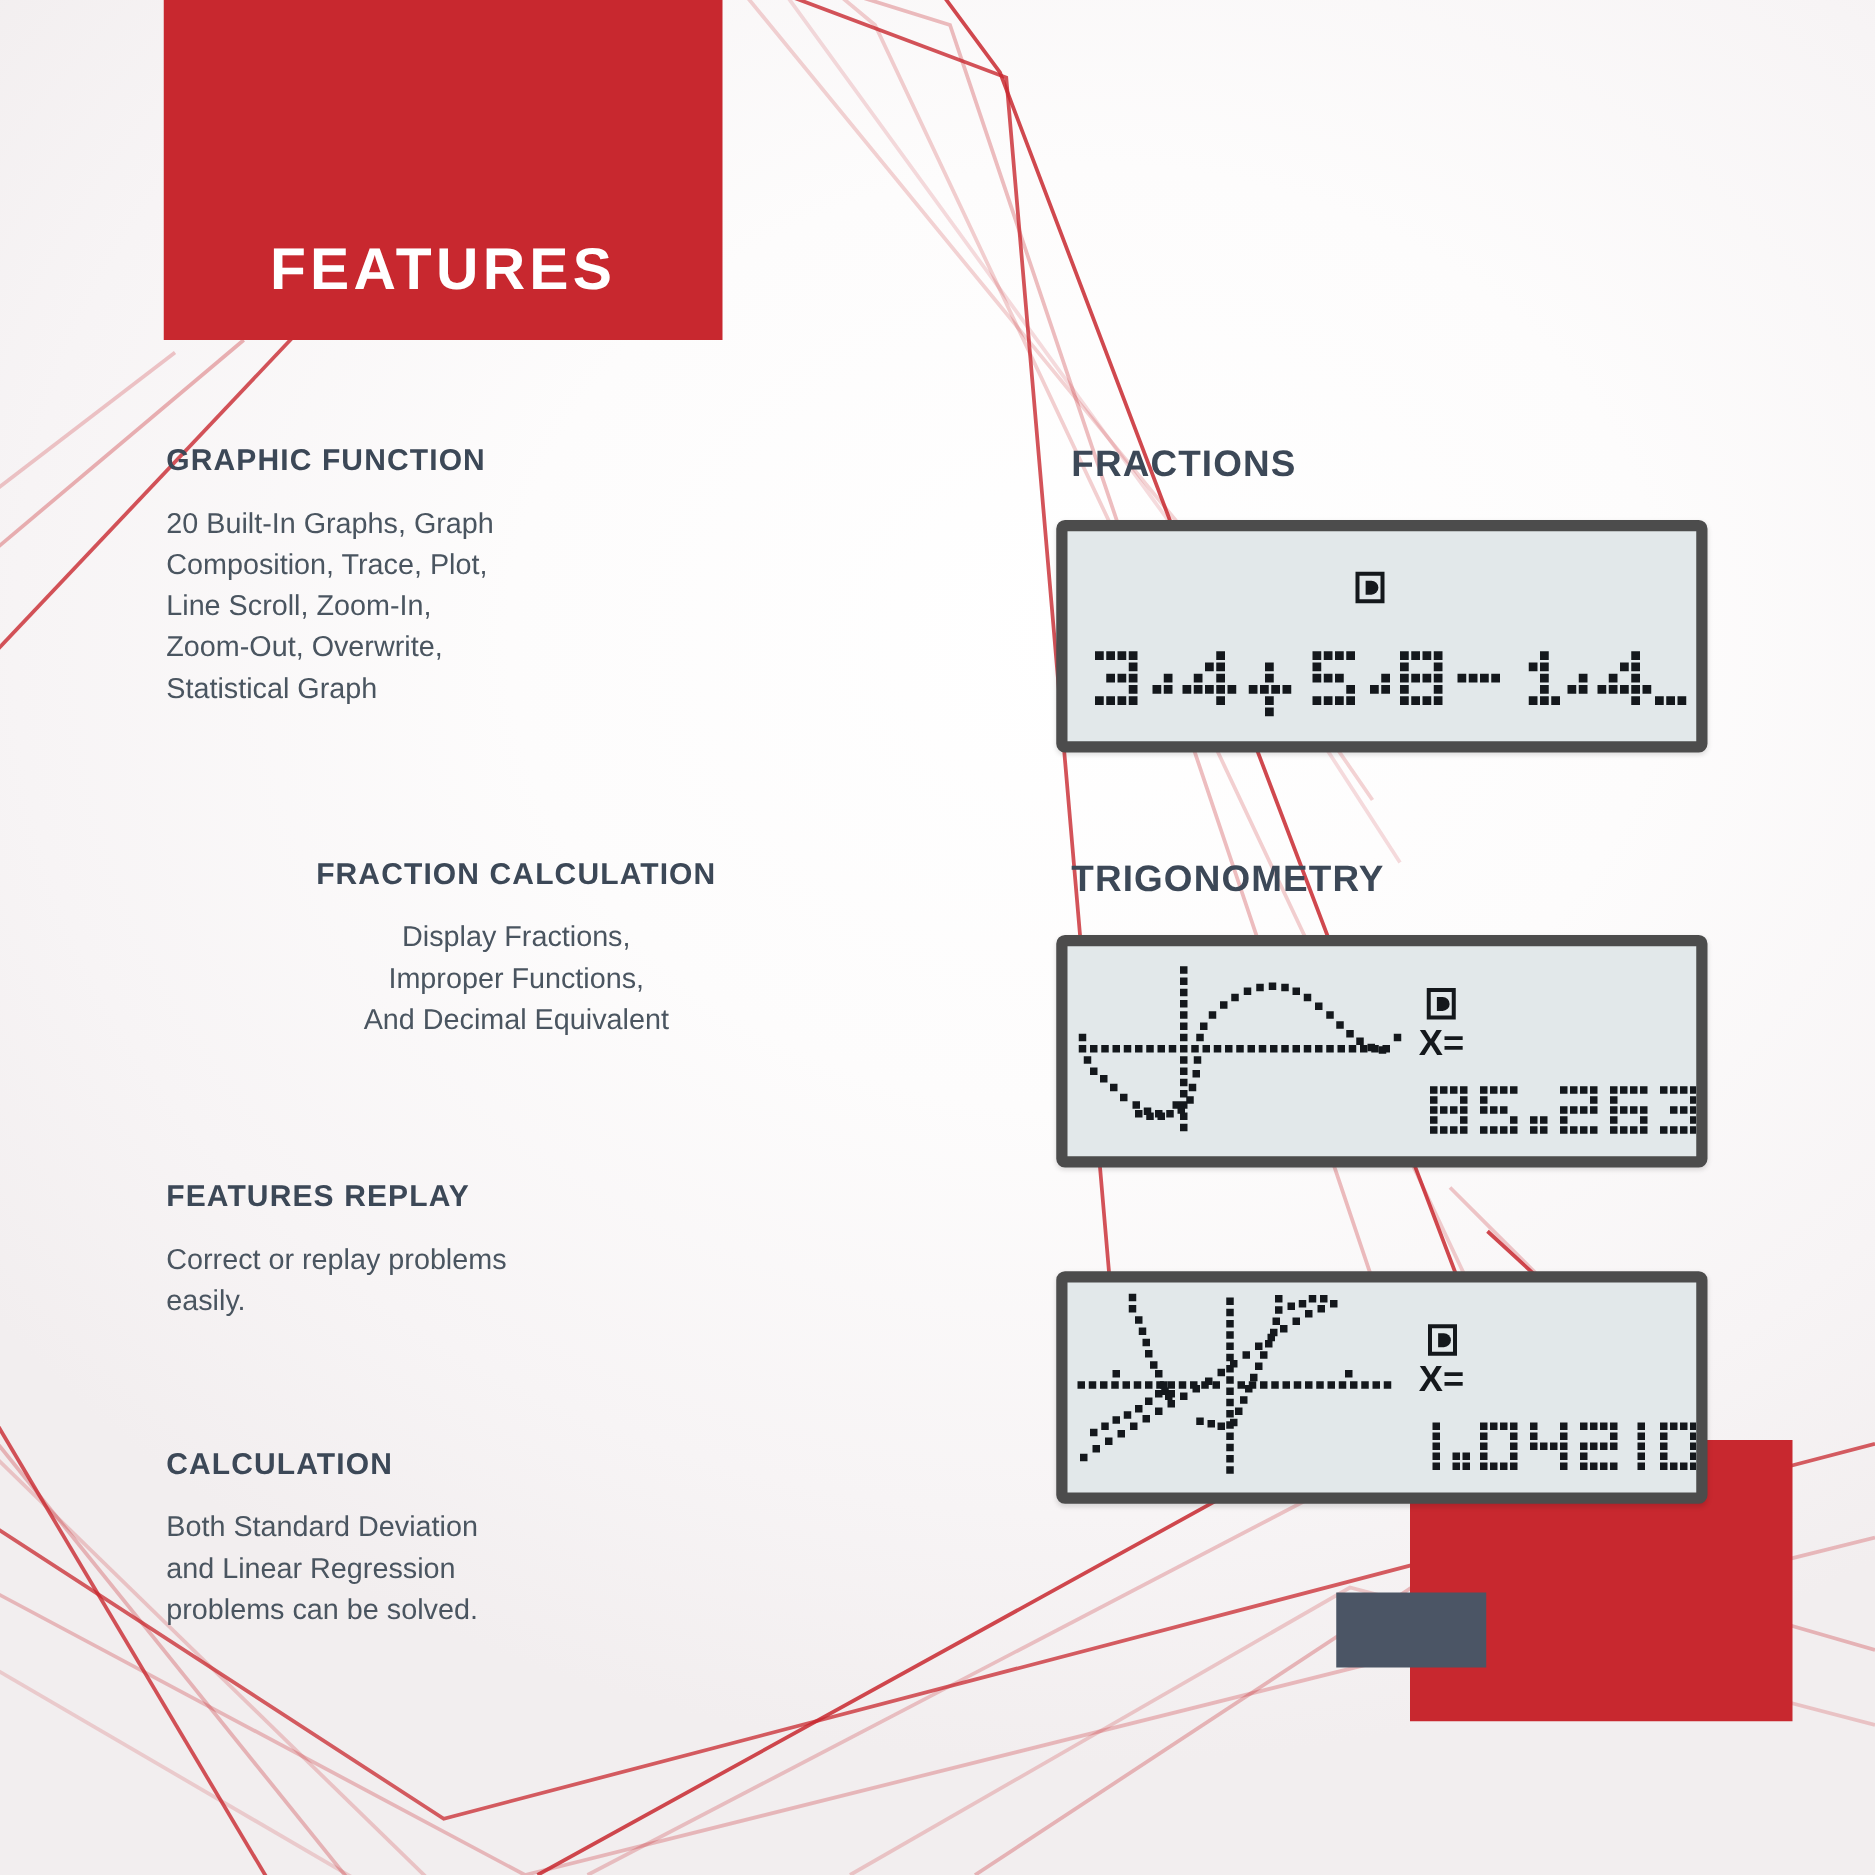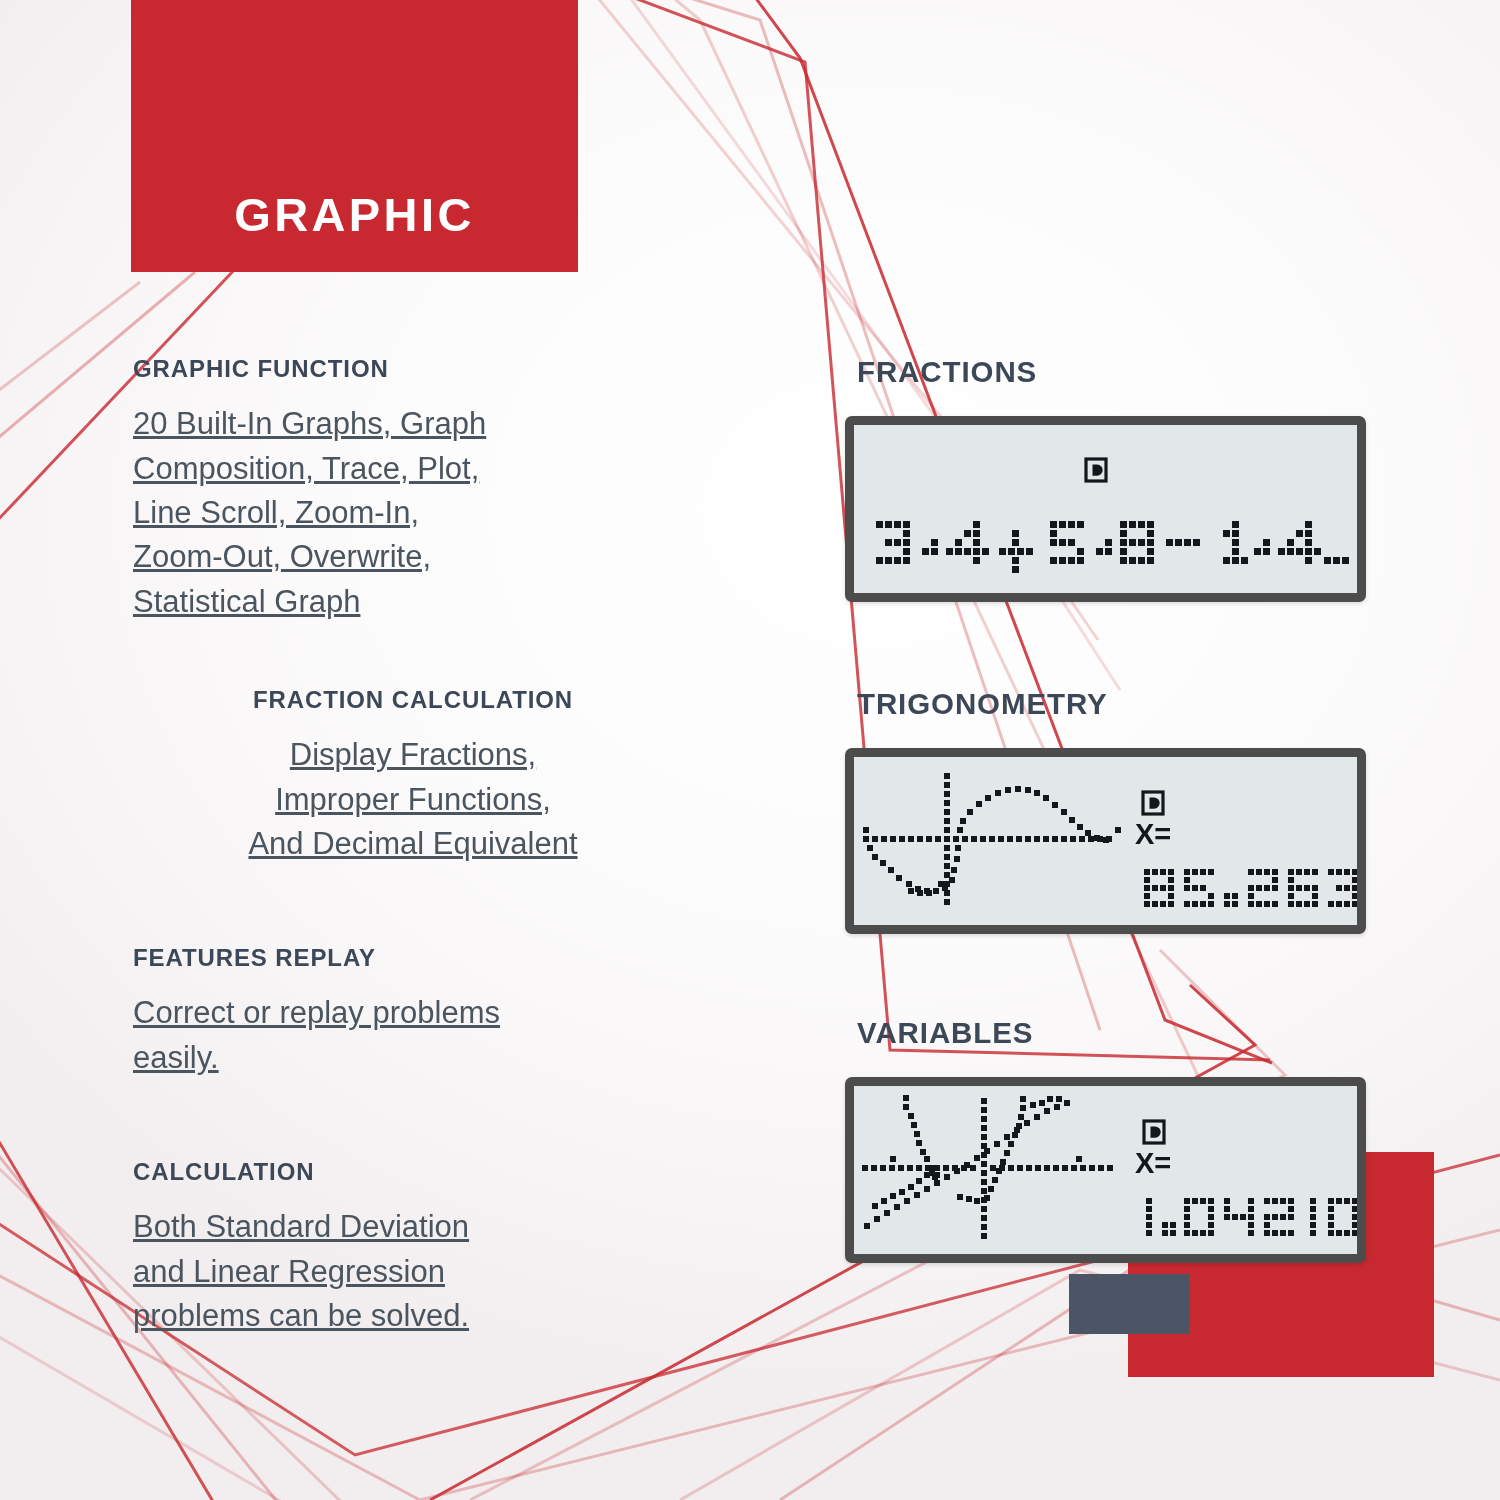--- a/index.html
+++ b/index.html
@@ -75,26 +75,25 @@
   .feature-heading {
     color: #3C4857;
     font-size: 24px;
     font-weight: 700;
     letter-spacing: 0.9px;
     line-height: 1.1;
     margin: 0 0 20px 0;
   }
   .feature-body {
     color: #4A5560;
-    font-size: 31px;
+    font-size: 23px;
     font-weight: 400;
     line-height: 1.43;
     margin: 0;
     white-space: pre-line;
-    text-decoration: underline;
   }
 
   
   #blk-graphic { position: absolute; left: 0; top: 0; width: 520px; }
   #blk-fraction { position: absolute; left: 0; top: 331px; width: 560px; text-align: center; }
   #blk-replay { position: absolute; left: 0; top: 589px; width: 520px; }
   #blk-statistics { position: absolute; left: 0; top: 803px; width: 520px; }
 
   
   #blk-fractions { position: absolute; left: 0; top: 0; width: 540px; }
@@ -173,21 +172,21 @@
       <polyline points="-30,1260 420,1500 1500,1230" stroke="#C8282F" stroke-opacity="0.28" stroke-width="3"></polyline>
       <polyline points="680,1500 1080,1270 1500,1380" stroke="#C8282F" stroke-opacity="0.22" stroke-width="3"></polyline>
       <polyline points="780,1500 1190,1230 1500,1320" stroke="#C8282F" stroke-opacity="0.30" stroke-width="3"></polyline>
 
       <polyline points="430,1500 1255,1045 1190,985" stroke="#C8282F" stroke-opacity="0.85" stroke-width="3"></polyline>
       <polyline points="470,1500 1285,1075 1160,950" stroke="#C8282F" stroke-opacity="0.25" stroke-width="3"></polyline>
     </g>
   </svg>
 
   <div id="features-banner">
-    <span class="banner-title">GRAPHIC</span>
+    <span class="banner-title">FEATURES</span>
   </div>
 
   <div id="red-block"></div>
   <div id="gray-block"></div>
 
   <div id="left-column" class="column">
 
     <div class="feature-block" id="blk-graphic">
       <h2 class="feature-heading">GRAPHIC FUNCTION</h2>
       <p class="feature-body">20 Built-In Graphs, Graph
@@ -590,21 +589,20 @@
                   <rect x="16" y="32" width="6" height="6"></rect>
                   <rect x="24" y="32" width="6" height="6"></rect>
               </g>
             </g>
           </g>
         </svg>
       </div>
     </div>
 
     <div class="feature-block" id="blk-variables">
-      <h2 class="right-heading">VARIABLES</h2>
 
       <div class="lcd">
         <svg viewBox="0 0 503 168" width="503" height="168">
           <g fill="#14181c">
 
             <g>
               <rect x="127" y="12" width="6" height="6"></rect>
                 <rect x="127" y="21" width="6" height="6"></rect>
                 <rect x="127" y="30" width="6" height="6"></rect>
               <rect x="127" y="39" width="6" height="6"></rect>

